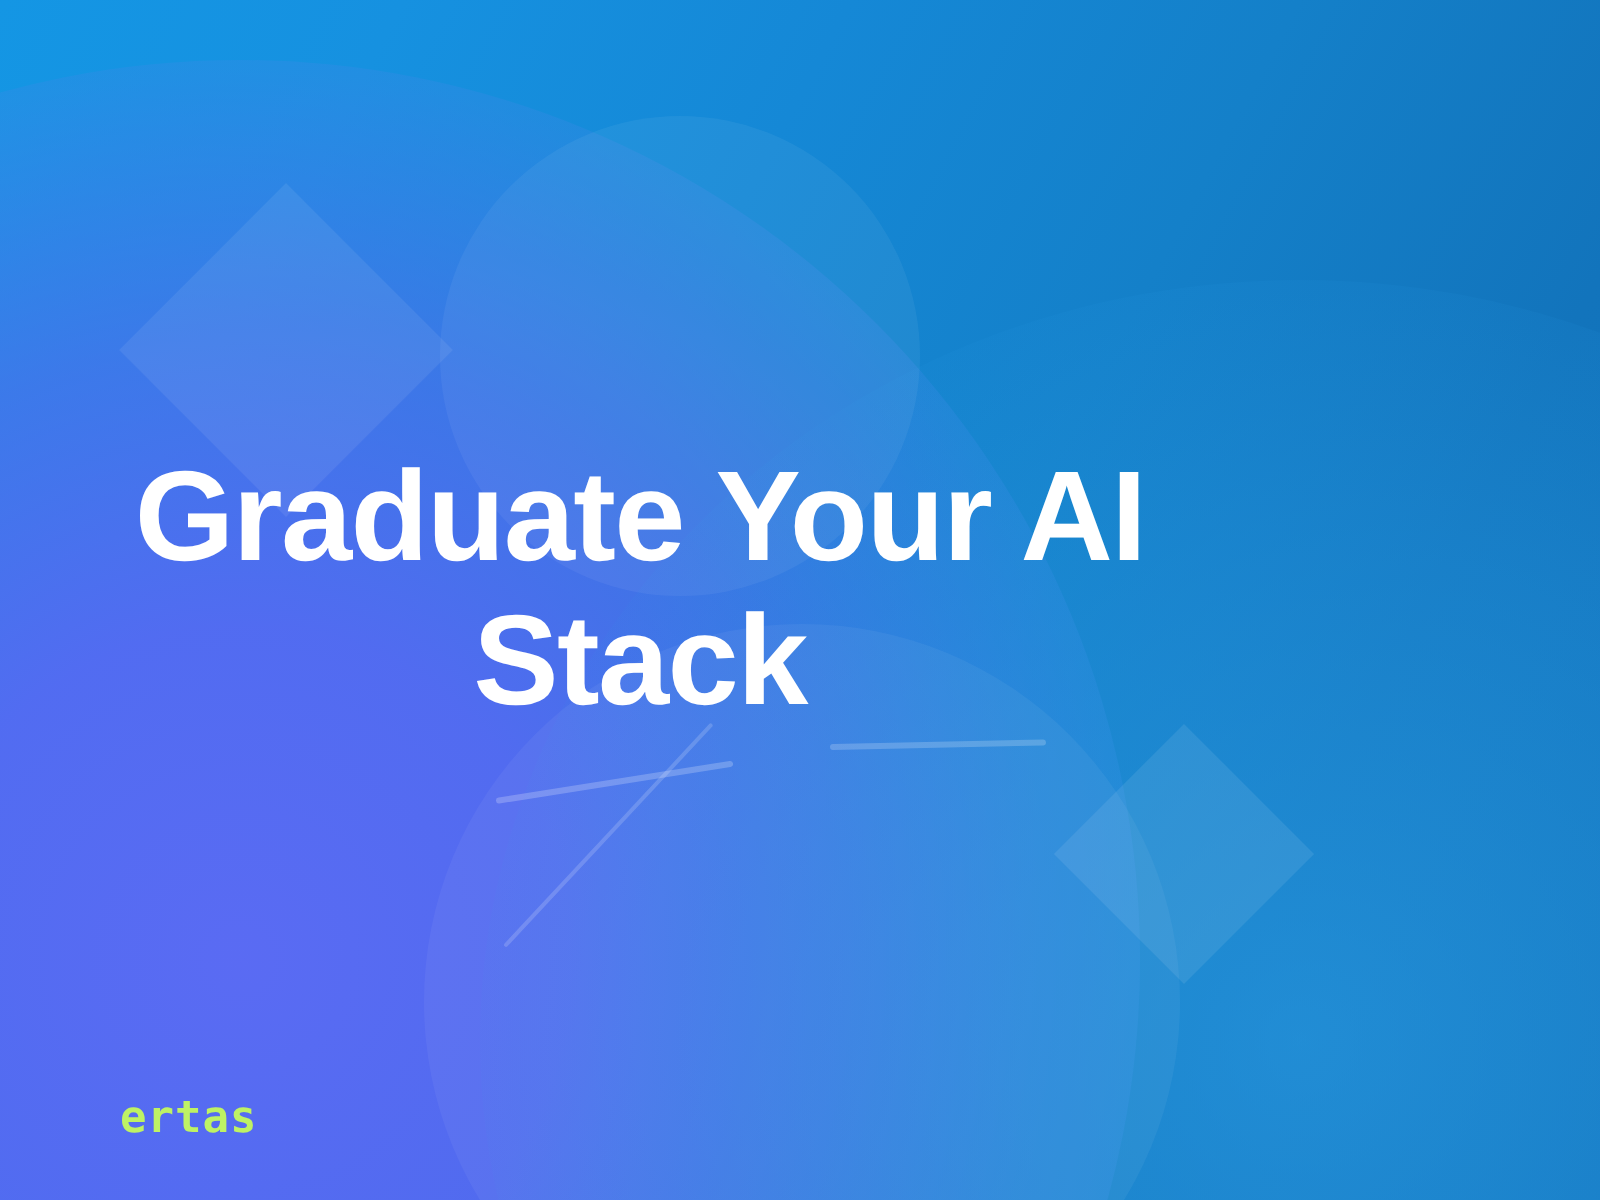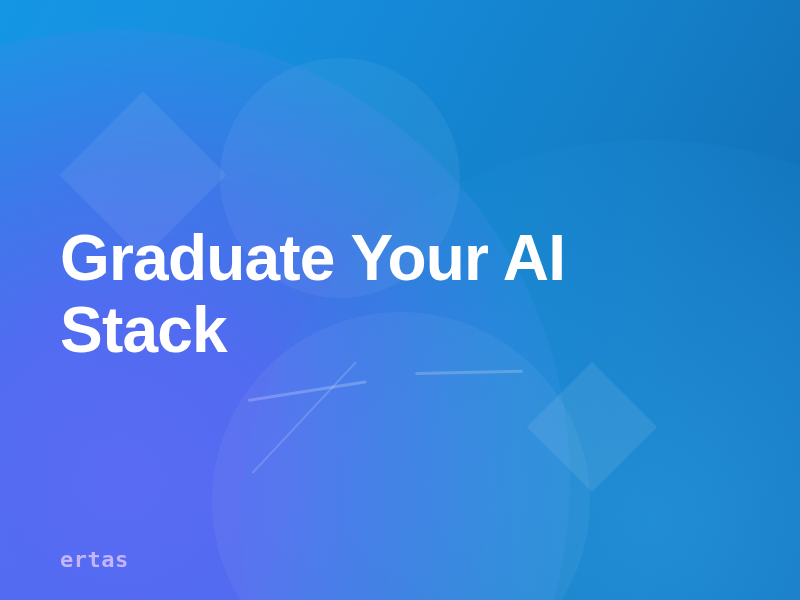--- a/index.html
+++ b/index.html
@@ -103,38 +103,39 @@
     width:108px; height:3px;
     background:rgba(255,255,255,0.20);
     transform:rotate(-1.2deg);
     transform-origin:left center;
   }
 
   
   .content {
     position:absolute; inset:0;
     z-index:5;
+    text-align:center;
   }
 
   .headline {
     position:absolute;
     left:60px; top:222px;
     width:520px;
     color:#FFFFFF;
     font-size:64px;
     font-weight:bold;
     line-height:72px;
     letter-spacing:-0.8px;
     white-space:pre-wrap;
   }
 
   .logo {
     position:absolute;
     left:60px; top:547px;
-    color:#c4b5fd;
+    color:#bef264;
     font-family:"DejaVu Sans Mono", monospace;
     font-size:22px;
     font-weight:bold;
     letter-spacing:0.5px;
   }
 </style>
 </head>
 <body>
 
 <div class="slide">

